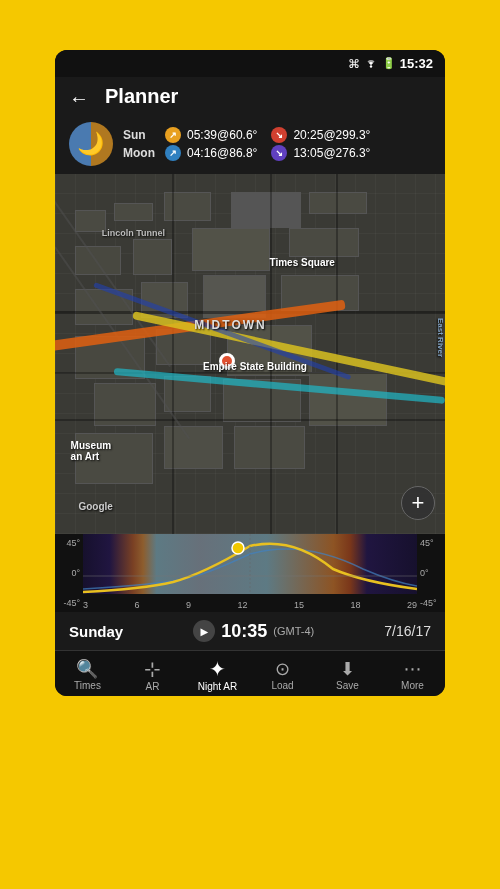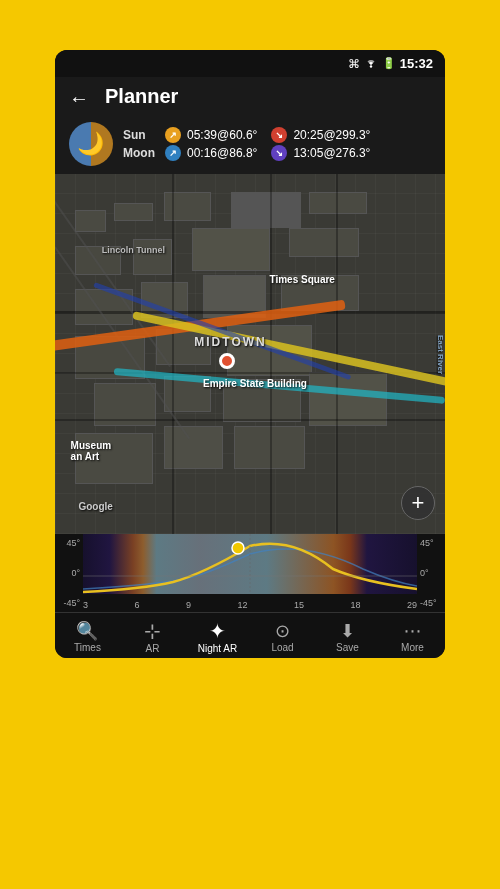--- a/index.html
+++ b/index.html
@@ -174,21 +174,20 @@
 
     
     .map-label {
       position: absolute;
       color: white;
       font-size: 10px;
       font-weight: bold;
       text-shadow: 1px 1px 2px rgba(0,0,0,0.9);
       white-space: nowrap;
       pointer-events: none;
-      margin-top: 17px;
     }
     .map-label.midtown { top: 40%; left: 45%; transform: translateX(-50%); font-size: 12px; letter-spacing: 2px; color: #ddd; }
     .map-label.times-sq { top: 23%; left: 55%; font-size: 10px; text-align: right; }
     .map-label.empire { top: 52%; left: 30%; font-size: 10px; padding-left: 31px; }
     .map-label.tunnel { top: 15%; left: 12%; font-size: 9px; color: #bbb; }
     .map-label.museum { bottom: 22%; left: 4%; font-size: 10px; }
     .map-label.google { bottom: 6%; left: 6%; font-size: 10px; color: #ccc; }
     .map-label.east-river { right: 0; top: 40%; font-size: 8px; writing-mode: vertical-rl; color: #80a0c0; }
 
     
@@ -401,21 +400,21 @@
         <span class="celestial-label">Sun</span>
         <span class="rise-icon orange">↗</span>
         <span class="celestial-time">05:39@60.6°</span>
         <span class="rise-icon red" style="margin-left:8px;">↘</span>
         <span class="celestial-time">20:25@299.3°</span>
       </div>
 
       <div class="celestial-row">
         <span class="celestial-label">Moon</span>
         <span class="rise-icon blue">↗</span>
-        <span class="celestial-time">00:16@86.8°</span>
+        <span class="celestial-time">04:16@86.8°</span>
         <span class="rise-icon purple" style="margin-left:8px;">↘</span>
         <span class="celestial-time">13:05@276.3°</span>
       </div>
     </div>
   </div>
 
   <div class="map-area">
     <div class="map-bg">
 
       <div class="city-blocks">
@@ -508,20 +507,29 @@
       <span>3</span>
       <span>6</span>
       <span>9</span>
       <span>12</span>
       <span>15</span>
       <span>18</span>
       <span>29</span>
     </div>
   </div>
 
+  <div class="bottom-bar">
+    <span class="day-label">Sunday</span>
+    <div class="time-display">
+      <div class="play-icon">▶</div>
+      <span class="time-text">10:35</span>
+      <span class="timezone-text">(GMT-4)</span>
+    </div>
+    <span class="date-text">7/16/17</span>
+  </div>
 
   <div class="bottom-nav">
     <div class="nav-item">
       <span class="nav-icon">🔍</span>
       <span>Times</span>
     </div>
     <div class="nav-item">
       <span class="nav-icon" style="font-size:20px;">⊹</span>
       <span>AR</span>
     </div>

